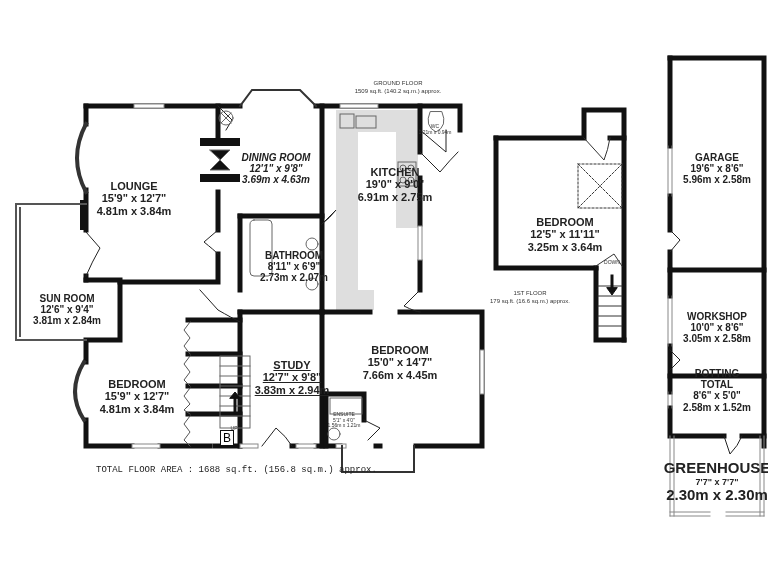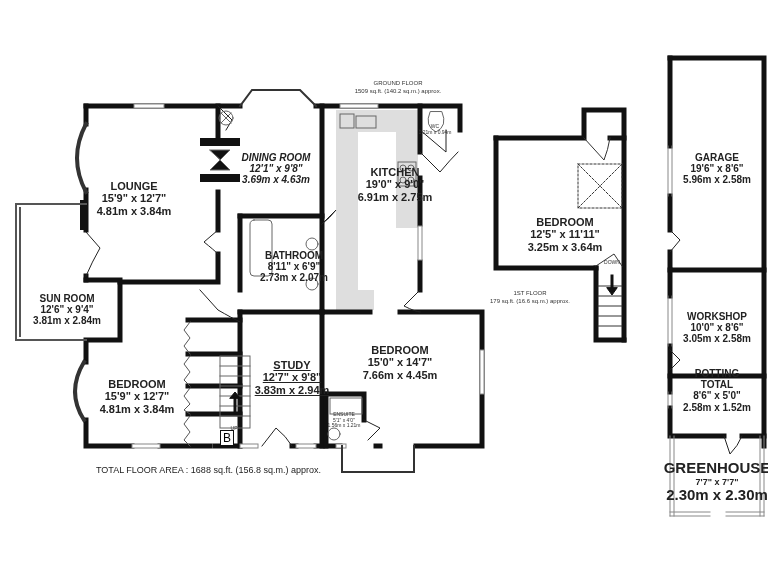--- a/index.html
+++ b/index.html
@@ -4,21 +4,21 @@
 <style>
   html,body{margin:0;padding:0;background:#fff;}
   body{width:768px;height:576px;position:relative;overflow:hidden;font-family:"Liberation Sans",sans-serif;}
   svg.plan{position:absolute;left:0;top:0;}
   .lbl{position:absolute;text-align:center;color:#222;font-weight:bold;line-height:1.12;white-space:nowrap;transform:translateX(-50%);}
   .lbl .n{font-size:11px;}
   .lbl .d{font-size:11px;}
   .lbl.sm .n,.lbl.sm .d{font-size:10px;}
   .tiny{position:absolute;font-size:5px;color:#333;text-align:center;line-height:1.1;transform:translateX(-50%);white-space:nowrap;}
   .note{position:absolute;font-size:6px;color:#333;text-align:center;line-height:1.25;transform:translateX(-50%);white-space:nowrap;}
-  .total{position:absolute;left:96px;top:465px;font-size:9px;color:#222;}
+  .total{position:absolute;left:96px;top:465px;font-size:9px;color:#222;font-family:Liberation Mono, monospace;}
   .b-label{position:absolute;left:220px;top:430px;width:12px;height:14px;border:1px solid #111;font-size:12px;text-align:center;line-height:14px;background:#fff;}
 </style>
 </head>
 <body>
 
 <svg class="plan" width="768" height="576" viewBox="0 0 768 576">
 
   <g fill="#dedede">
     <rect x="336" y="110" width="82" height="22"></rect>
     <rect x="336" y="110" width="22" height="200"></rect>

